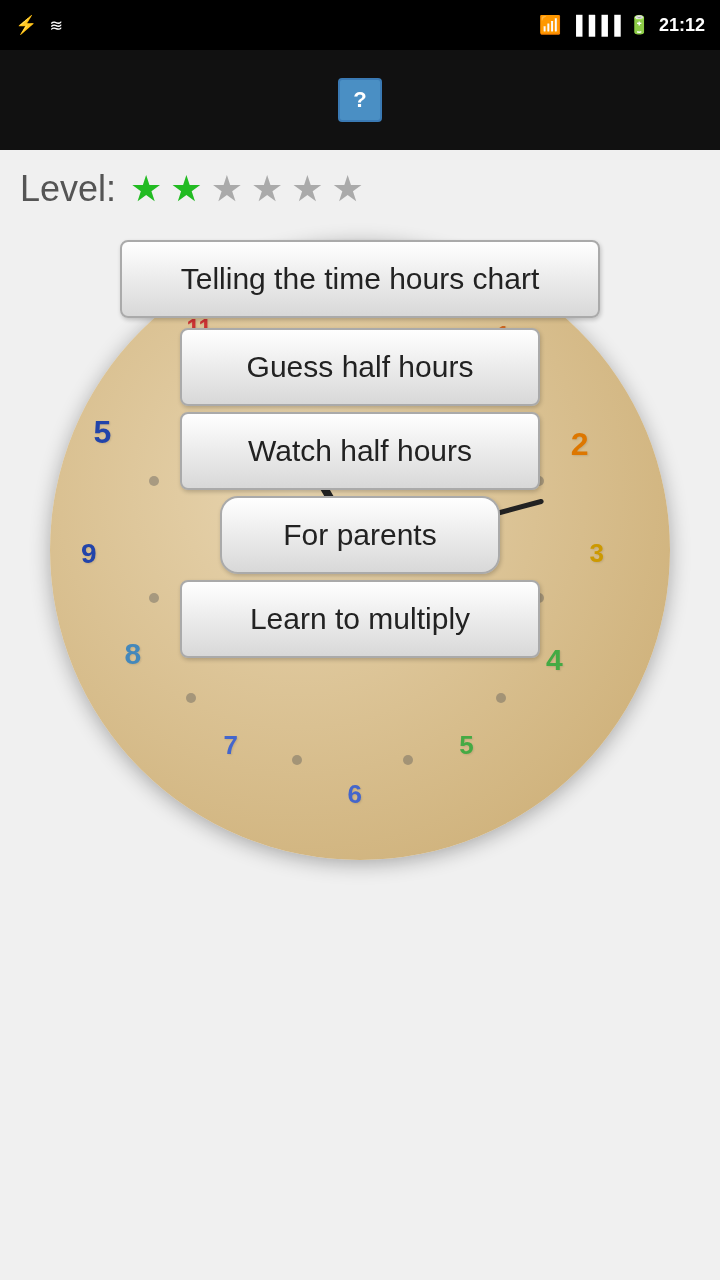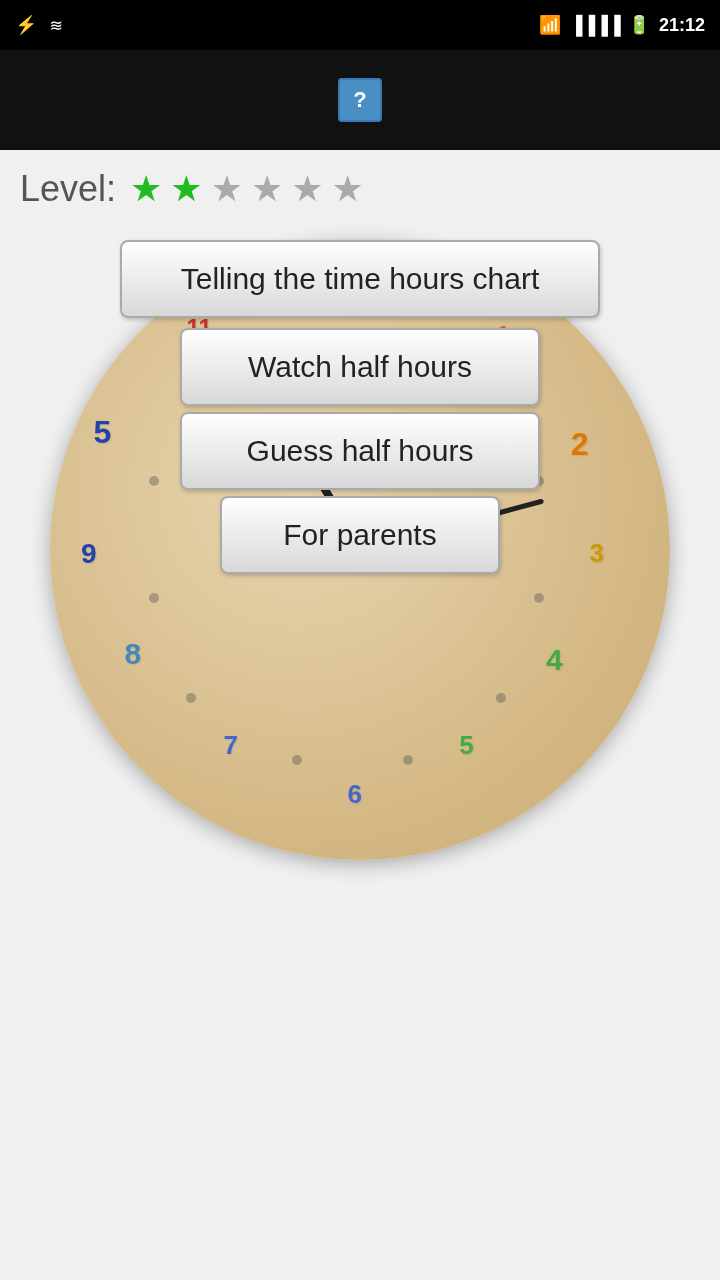--- a/index.html
+++ b/index.html
@@ -167,20 +167,21 @@
     }
 
     .btn-telling {
       min-width: 480px;
       margin-top: 10px;
       margin-bottom: 10px;
     }
 
     .btn-for-parents {
       min-width: 280px;
+      border-radius: 18px;
     }
 
     
     .bottom-area {
       position: absolute;
       bottom: 0;
       width: 720px;
       height: 220px;
       background: #f0f0f0;
     }
@@ -274,30 +275,33 @@
       <div style="position: absolute; top: 8%; left: 38%; width: 10px; height: 10px; border-radius: 50%; background: rgb(85, 85, 85); opacity: 0.4;"></div>
     </div>
 
   <div class="buttons-container">
 
     <button class="menu-btn btn-telling">
       <span>Telling the time hours chart</span>
     </button>
 
     <button class="menu-btn">
+      <span>Guess half hours</span>
+    </button>
+
+    <button class="menu-btn">
       <span>Watch half hours</span>
-    </button>
-
-    <button class="menu-btn">
-      <span>Guess half hours</span>
     </button>
 
 
     <button class="menu-btn btn-for-parents">
       <span>For parents</span>
     </button>
 
+    <button class="menu-btn">
+      <span>Learn to multiply</span>
+    </button>
 
   </div>
 
 </div>
 
 <div class="bottom-area"></div>
 
 </body></html>

